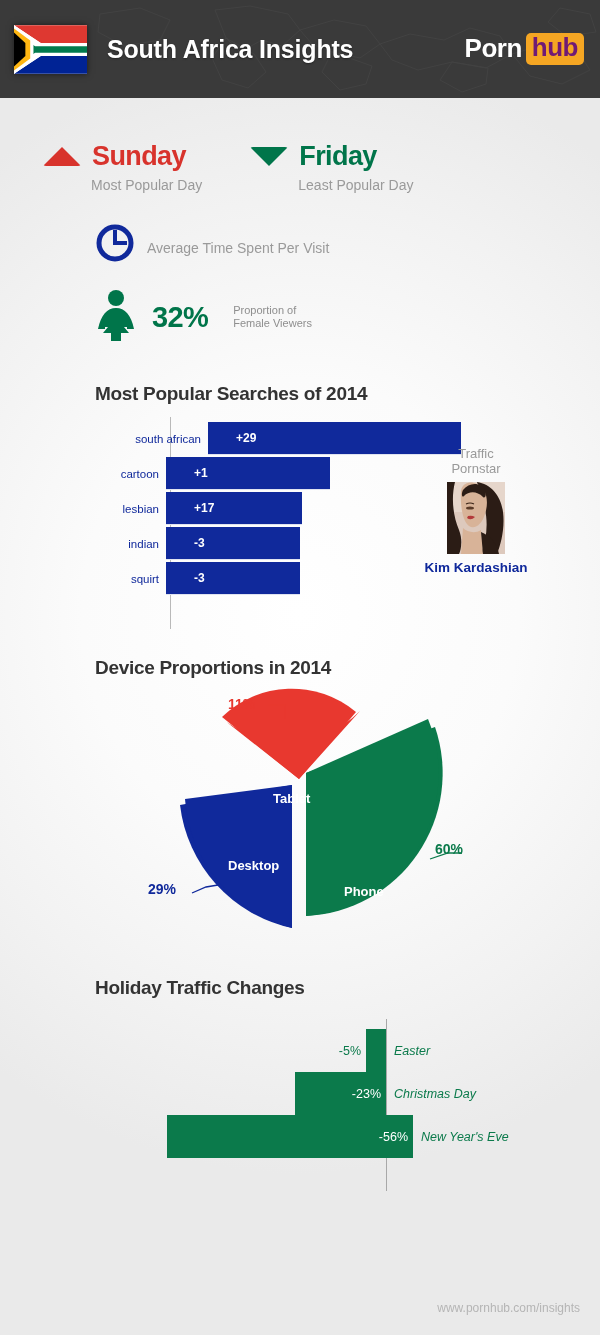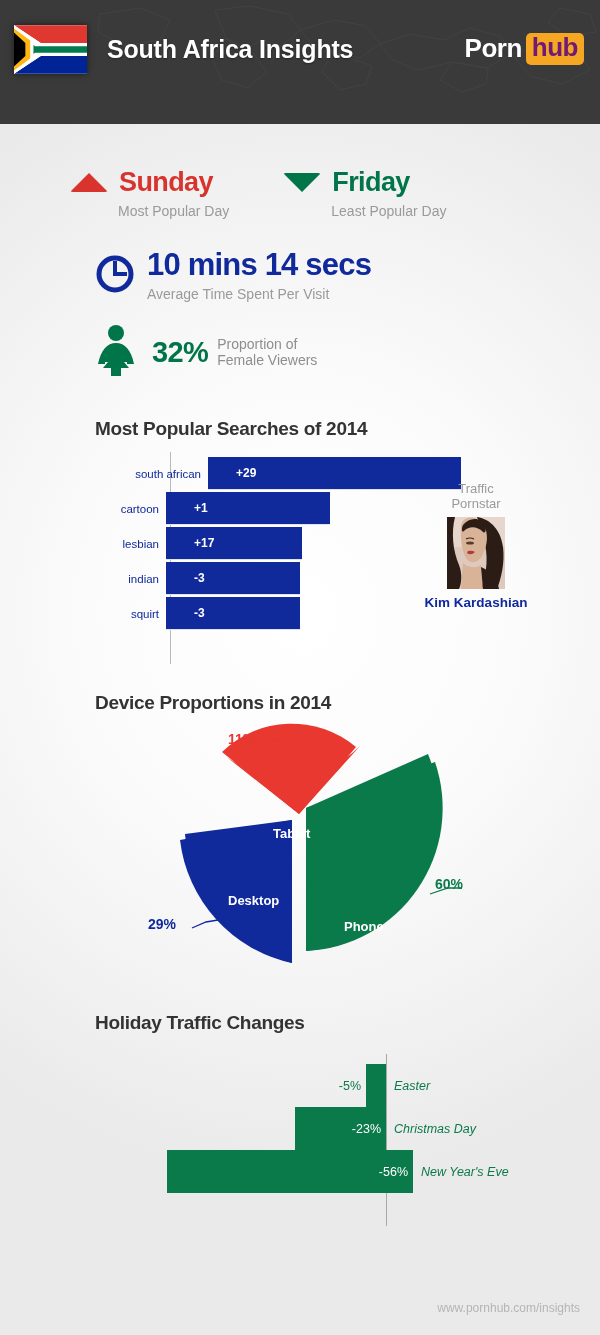--- a/index.html
+++ b/index.html
@@ -19,21 +19,21 @@
     width: 600px;
     height: 1335px;
     background:
       radial-gradient(ellipse 520px 560px at 50% 46%, #ffffff 0%, #fbfbfb 42%, #f2f2f2 74%, #eaeaea 100%);
     overflow: hidden;
   }
 
   
   .header {
     position: relative;
-    height: 124px;
+    height: 98px;
     background: #3a3a3a;
     overflow: hidden;
   }
   .header-map {
     position: absolute;
     inset: 0;
     opacity: 0.5;
   }
   .header-inner {
     position: relative;
@@ -80,22 +80,21 @@
     border-radius: 5px;
     padding: 0px 6px 2px 6px;
     margin-left: 4px;
     line-height: 1.12;
   }
 
   
   .day-row {
     display: flex;
     margin: 42px 0 0 0;
-    padding-left: 70px;
-    gap: 6px;
+    padding-left: 43px;
   }
   .day-block { flex: 0 0 auto; }
   .day-block.second { margin-left: 48px; }
   .day-top {
     display: flex;
     align-items: center;
     height: 32px;
   }
   .tri {
     width: 0; height: 0;
@@ -162,23 +161,23 @@
   .female-icon { flex: 0 0 auto; }
   .female-pct {
     color: #00754a;
     font-size: 29px;
     font-weight: bold;
     letter-spacing: -0.6px;
     margin-left: 15px;
   }
   .female-sub {
     color: #8e8e8e;
-    font-size: 14px;
+    font-size: 11px;
     line-height: 1.15;
-    margin-left: 9px;
+    margin-left: 25px;
   }
 
   
   .section-title {
     color: #333333;
     font-size: 19px;
     font-weight: bold;
     letter-spacing: -0.3px;
     padding-left: 95px;
   }
@@ -397,21 +396,20 @@
 
   <div class="time-row">
     <div class="clock-icon">
       <svg width="40" height="40" viewBox="0 0 40 40">
         <circle cx="20" cy="20" r="16" fill="none" stroke="#10299b" stroke-width="5"></circle>
         <path d="M20 20 L20 9" stroke="#10299b" stroke-width="4" stroke-linecap="square"></path>
         <path d="M20 20 L30 20" stroke="#10299b" stroke-width="4" stroke-linecap="square"></path>
       </svg>
     </div>
     <div class="time-text">
-      <div class="time-value">10 mins 14 secs</div>
       <div class="time-sub">Average Time Spent Per Visit</div>
     </div>
   </div>
 
   <div class="female-row">
     <div class="female-icon">
       <svg width="42" height="52" viewBox="0 0 42 52">
         <circle cx="21" cy="9" r="8" fill="#00754a"></circle>
         <path d="M21 19 C12 19 6 26 3 40 L10 40 L10 38 L13 38 L8 44 L34 44 L29 38 L32 38 L32 40 L39 40 C36 26 30 19 21 19 Z" fill="#00754a"></path>
         <rect x="16" y="43" width="10" height="9" fill="#00754a"></rect>

